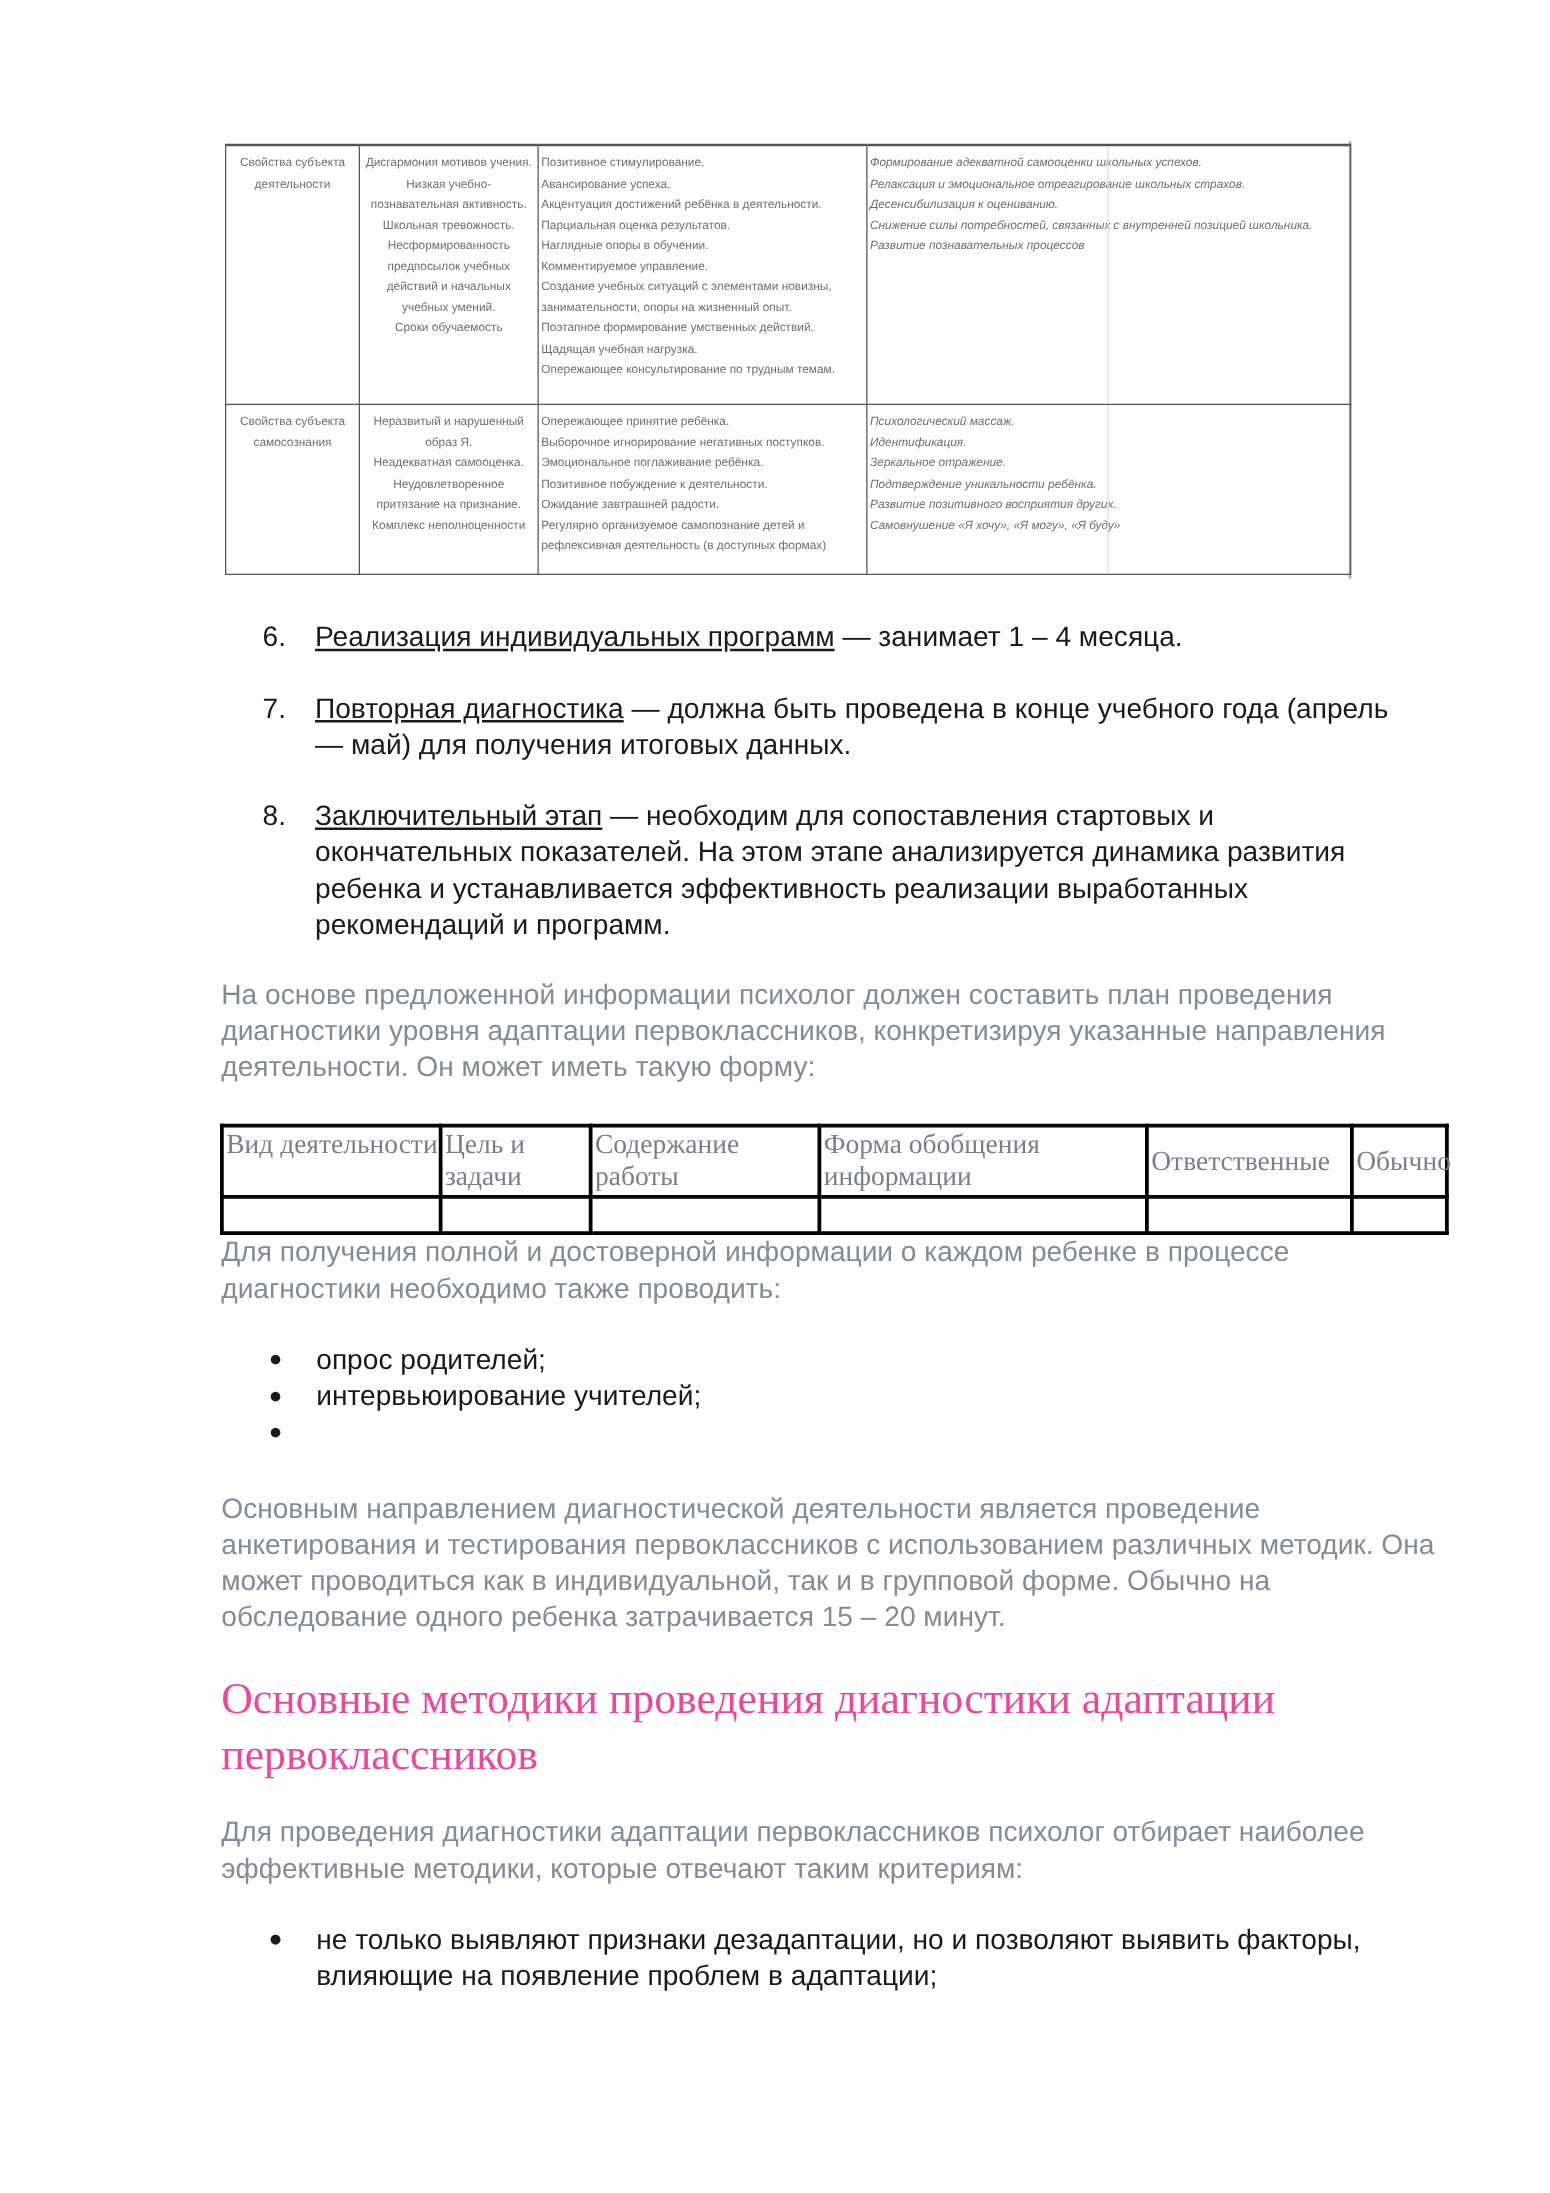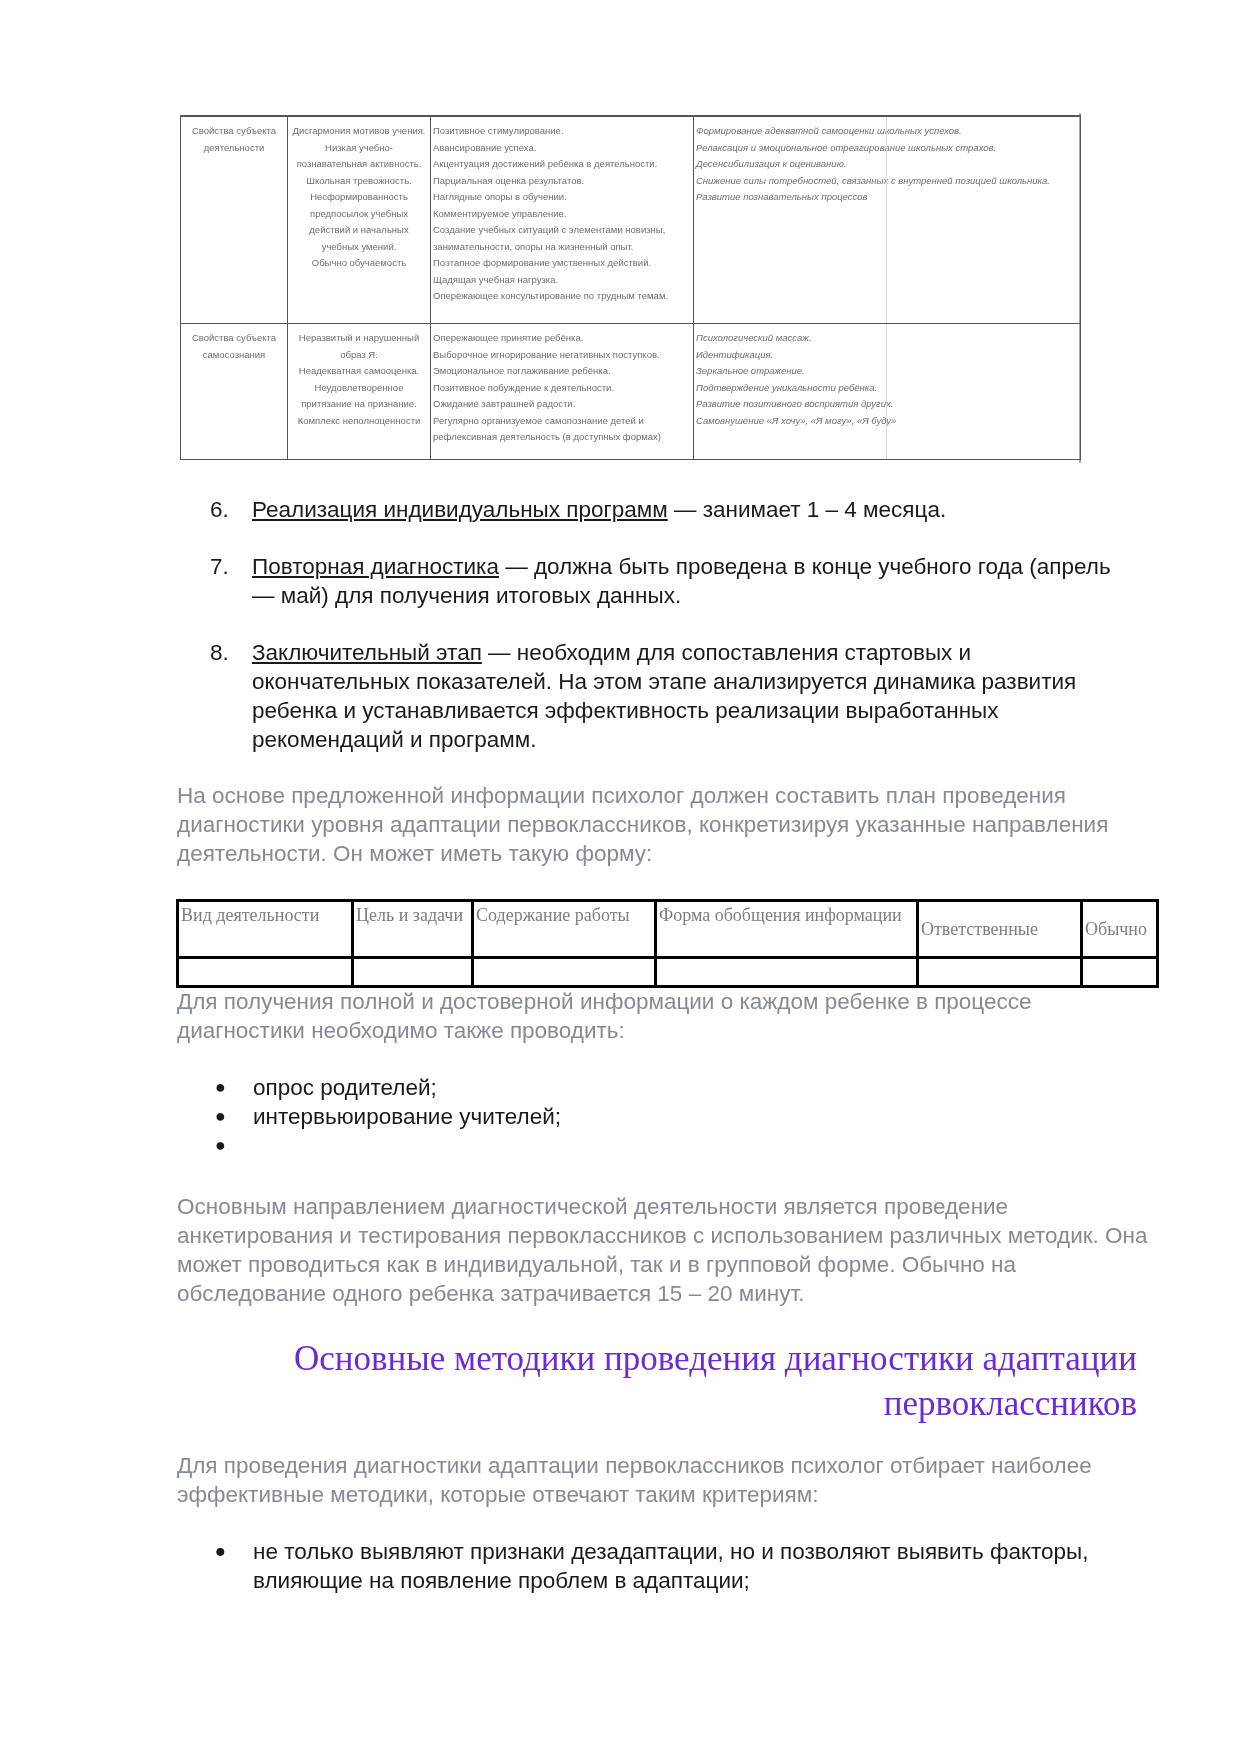--- a/index.html
+++ b/index.html
@@ -21,31 +21,31 @@
     
     .ol { position: absolute; left: 210px; width: 920px; font-size: 22.5px; color: #1a1a1a; line-height: 29px; }
     .ol .num { position: absolute; left: 0; }
     .ol .body { margin-left: 42px; }
     .ol .u { text-decoration: underline; }
 
     .para { position: absolute; left: 177px; width: 980px; font-size: 22.5px; color: #858a93; line-height: 29px; }
 
     
     .form-table { position: absolute; left: 176px; top: 899px; width: 980px; border-collapse: collapse; table-layout: fixed;
-      font-family: "Liberation Serif", serif; font-size: 18px; color: #7a7e85; line-height: 26px; }
+      font-family: "Liberation Serif", serif; font-size: 22px; color: #7a7e85; line-height: 26px; }
     .form-table td { border: 3px solid #000; padding: 0 0 0 2px; vertical-align: middle; overflow: visible; white-space: nowrap; }
     .form-table tr.head td { height: 54px; }
     .form-table tr.blank td { height: 26px; }
 
     .bullets { position: absolute; left: 213px; width: 920px; font-size: 22.5px; color: #1a1a1a; line-height: 29px; }
     .bullets .item { position: relative; padding-left: 40px; }
     .bullets .dot { position: absolute; left: 2px; top: 0; font-size: 18px; }
 
     .heading { position: absolute; left: 177px; top: 1336px; width: 960px; font-family: "Liberation Serif", serif;
-      font-size: 35px; color: #6d28d9; line-height: 45px; text-align: right; }
+      font-size: 35px; color: #ec4899; line-height: 45px; }
   </style>
 </head>
 <body>
 
 <div class="page">
 
   <div class="img-right-edge"></div>
   <table class="img-table">
     <colgroup>
         <col style="width:107px">
@@ -54,21 +54,21 @@
         <col style="width:387px">
       </colgroup>
     <tbody>
         <tr style="height:178px">
       <td class="c1"><span>Свойства субъекта деятельности</span></td>
       <td class="c2">
             <div>Дисгармония мотивов учения.</div>
             <div>Низкая учебно-познавательная активность.</div>
             <div>Школьная тревожность.</div>
             <div>Несформированность предпосылок учебных действий и начальных учебных умений.</div>
-            <div>Обычно обучаемость</div>
+            <div>Сроки обучаемость</div>
           </td>
       <td class="c3">
             <div>Позитивное стимулирование.</div>
             <div>Авансирование успеха.</div>
             <div>Акцентуация достижений ребёнка в деятельности.</div>
             <div>Парциальная оценка результатов.</div>
             <div>Наглядные опоры в обучении.</div>
             <div>Комментируемое управление.</div>
             <div>Создание учебных ситуаций с элементами новизны, занимательности, опоры на жизненный опыт.</div>
             <div>Поэтапное формирование умственных действий.</div>

